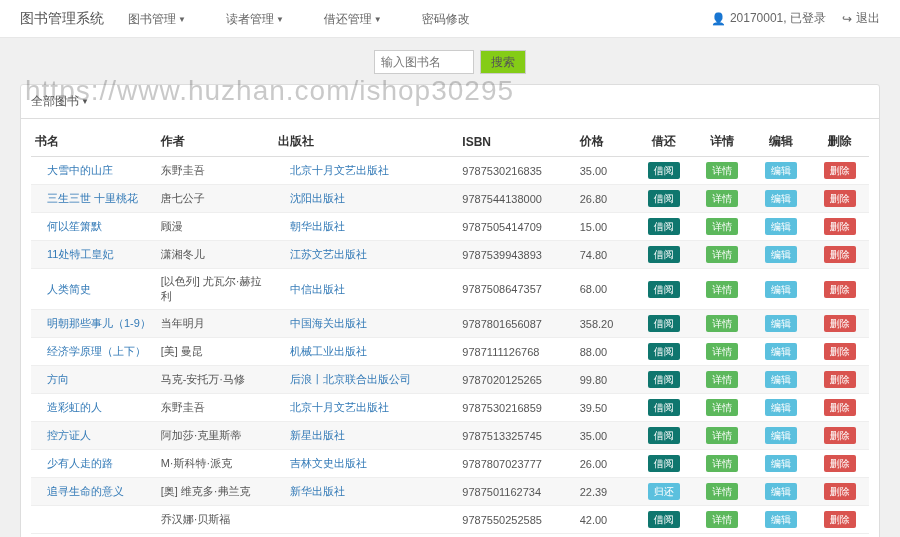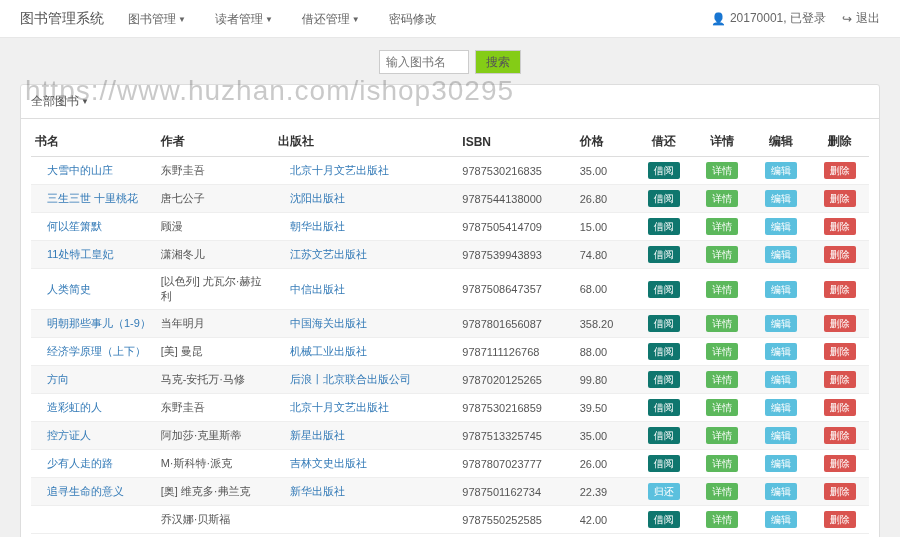--- a/index.html
+++ b/index.html
@@ -6,21 +6,21 @@
 body { font-family: "Microsoft YaHei", Arial, sans-serif; font-size: 12px; background: #f0f0f0; color: #333; }
 .navbar { background: #fff; border-bottom: 1px solid #e7e7e7; height: 38px; display: flex; align-items: center; padding: 0 20px; justify-content: space-between; }
 .nav-left { display: flex; align-items: flex-end; gap: 24px; }
 .brand { font-size: 14px; color: #555; font-weight: 500; }
 .nav-item { color: #666; cursor: pointer; display: flex; align-items: center; gap: 2px; font-size: 12px; }
 .caret { font-size: 8px; }
 .nav-right { display: flex; align-items: center; gap: 16px; color: #666; font-size: 12px; }
 .nav-right span { display: flex; align-items: center; gap: 4px; cursor: pointer; }
 .container { max-width: 860px; margin: 12px auto; }
 .search-row { display: flex; justify-content: center; gap: 6px; margin-bottom: 10px; }
-.search-input { width: 90px; height: 24px; border: 1px solid #ccc; padding: 0 6px; font-size: 12px; }
+.search-input { width: 100px; height: 24px; border: 1px solid #ccc; padding: 0 6px; font-size: 12px; }
 .search-btn { height: 24px; padding: 0 10px; background: #84cc16; border: 1px solid #ccc; cursor: pointer; font-size: 12px; color: #555; }
 .panel { background: #fff; border: 1px solid #ddd; border-radius: 3px; }
 .panel-header { padding: 8px 10px; border-bottom: 1px solid #ddd; font-size: 12px; color: #555; display: flex; align-items: center; gap: 2px; }
 .table-wrap { padding: 8px 10px; }
 table { width: 100%; border-collapse: collapse; }
 th { text-align: left; padding: 6px 4px; font-weight: bold; font-size: 12px; color: #333; border-bottom: 1px solid #ddd; }
 td { padding: 5px 4px; font-size: 11px; color: #555; border-bottom: 1px solid #eee; vertical-align: middle; }
 tbody tr:nth-child(even) { background: #f7f7f7; }
 .link { color: #337ab7; cursor: pointer; margin-left: 12px; }
 .btn-xs { display: inline-block; padding: 2px 6px; color: #fff; font-size: 10px; border-radius: 2px; cursor: pointer; line-height: 1.3; }
@@ -36,21 +36,21 @@
 .col-act { width: 7%; text-align: center; }
 td.col-act { text-align: center; }
 .watermark { position: absolute; top: 75px; left: 25px; font-size: 28px; color: rgba(100,100,100,0.35); font-family: Liberation Sans, sans-serif; pointer-events: none; white-space: nowrap; letter-spacing: 1px; }
 </style>
 </head>
 <body>
 
 <div class="navbar">
   <div class="nav-left">
     <div class="brand">图书管理系统</div>
-    <div style="display:flex;gap:29px;" id="nav-menu">
+    <div style="display:flex;gap:40px;" id="nav-menu">
         <div class="nav-item">图书管理<span class="caret">▼</span></div>
         <div class="nav-item">读者管理<span class="caret">▼</span></div>
         <div class="nav-item">借还管理<span class="caret">▼</span></div>
         <div class="nav-item">密码修改</div>
       </div>
   </div>
   <div class="nav-right">
     <span>
       <span>👤</span>
       <span>20170001, 已登录</span>

